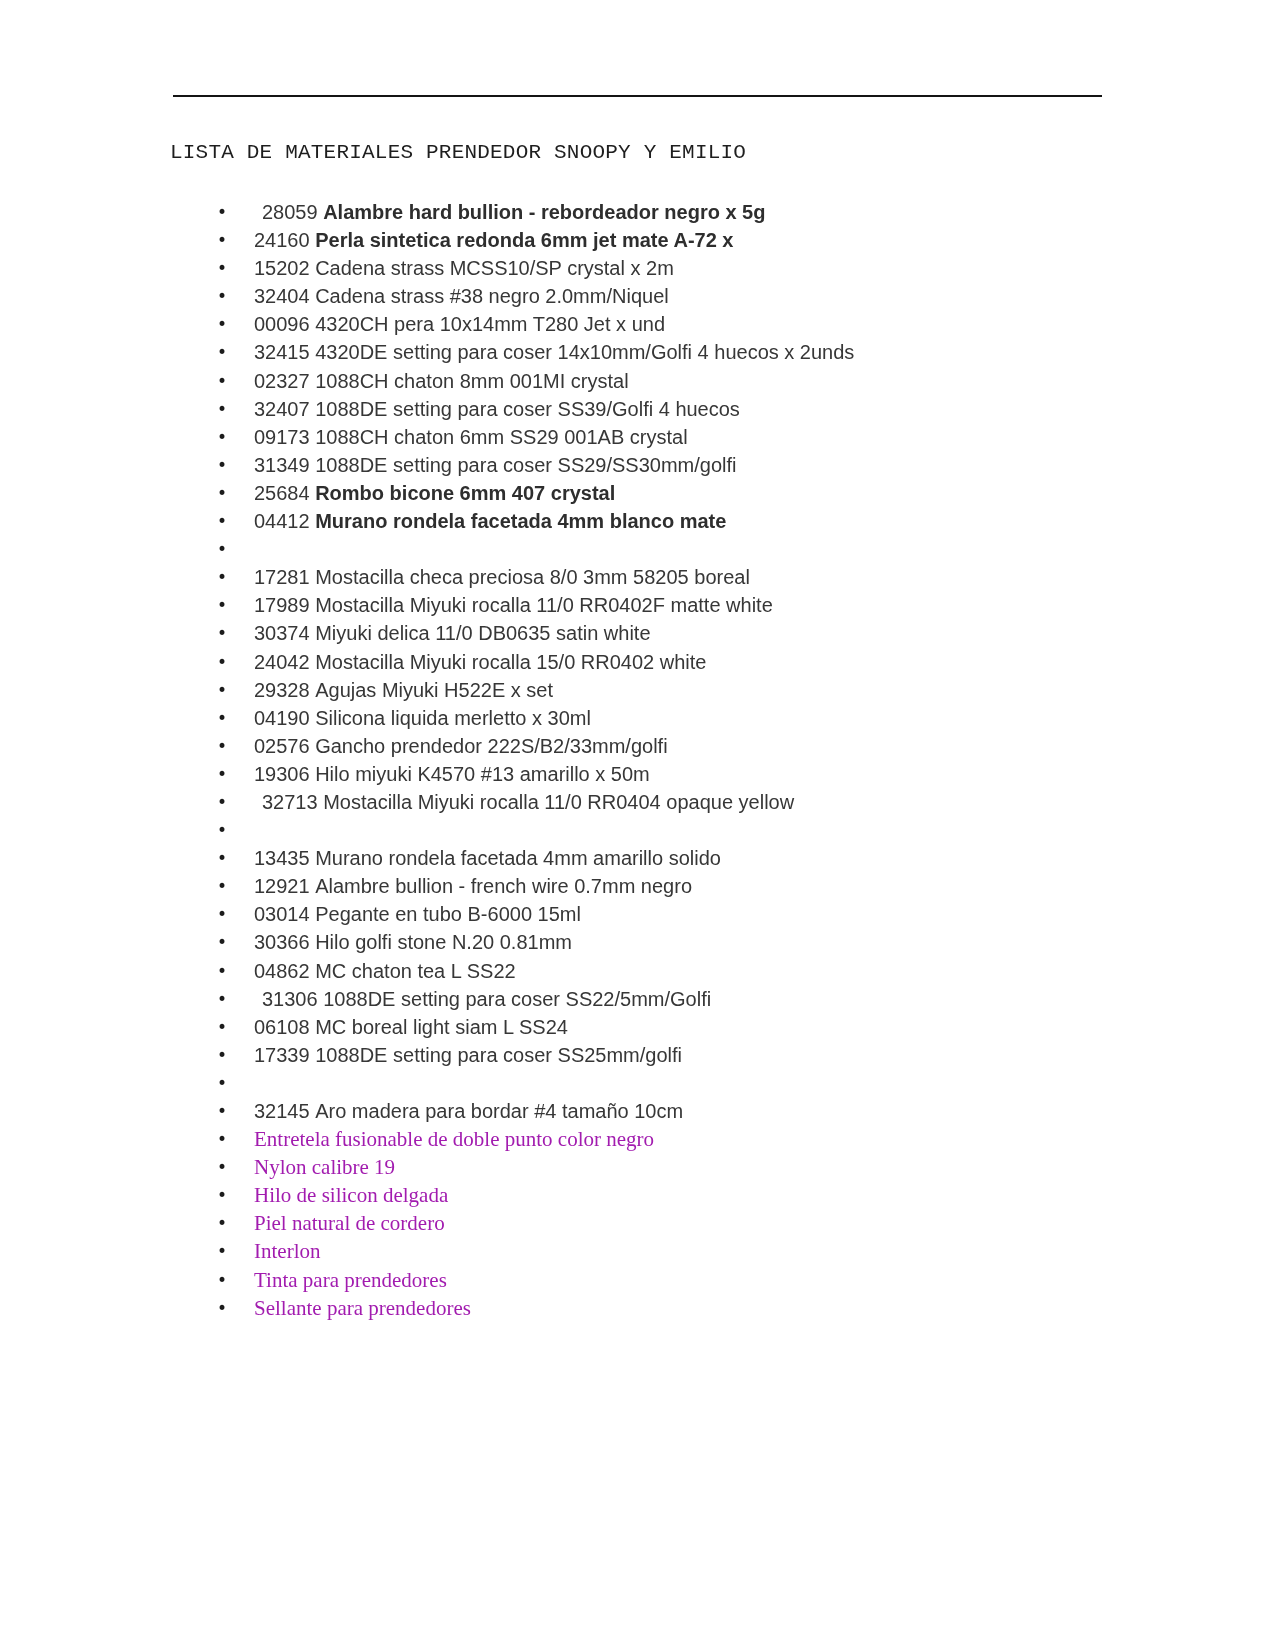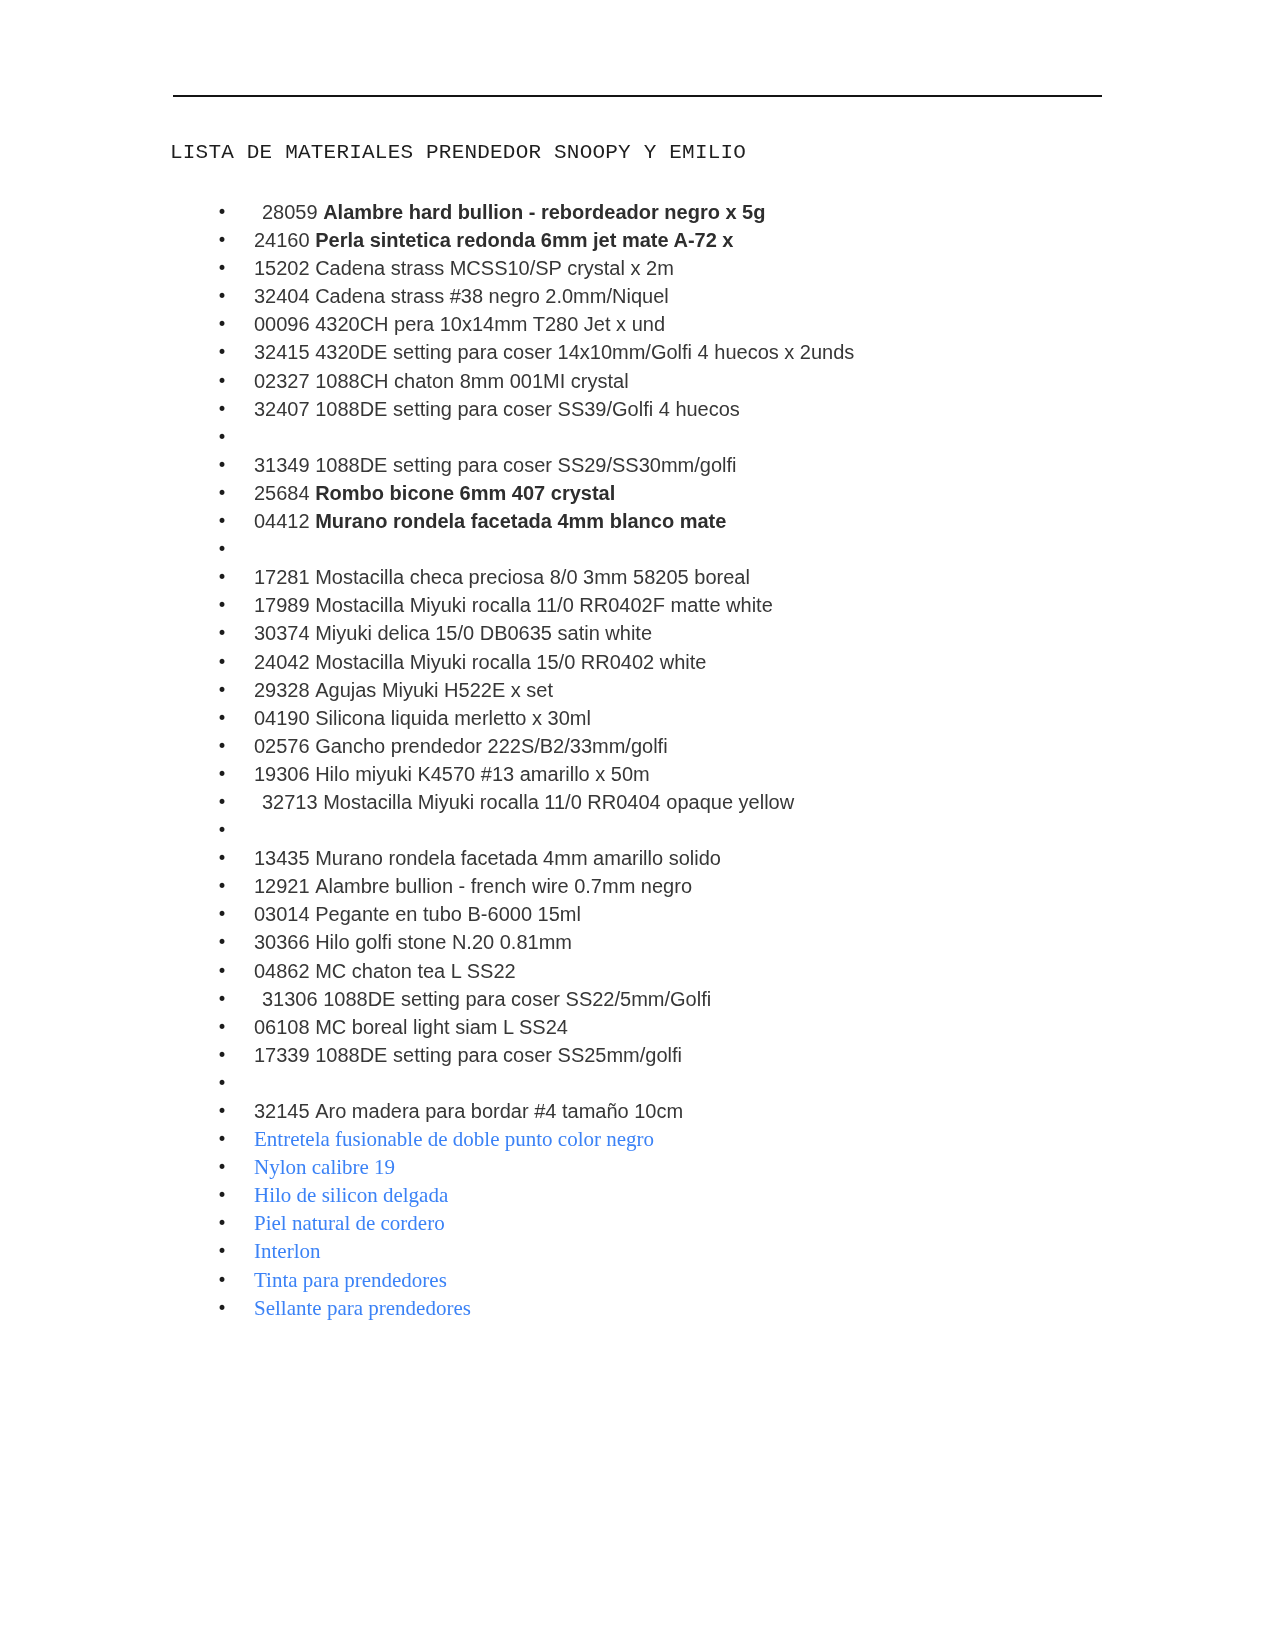--- a/index.html
+++ b/index.html
@@ -63,48 +63,48 @@
   .content { display: inline-block; }
   .content.indent { padding-left: 8px; }
   .content.sans {
     font-family: "Liberation Sans", sans-serif;
     font-size: 20px;
     color: #373737;
   }
   .content.serif {
     font-family: "Liberation Serif", serif;
     font-size: 21px;
-    color: #3b82f6;
+    color: #a21caf;
   }
   .code { font-weight: 400; }
   .desc.bold { font-weight: 700; color: #2e2e2e; }
 </style>
 </head>
 <body>
 
 <div class="page">
   <div class="top-rule"></div>
   <h1 class="doc-title">LISTA DE MATERIALES PRENDEDOR SNOOPY Y EMILIO</h1>
   <ul class="materials-list" id="materials-list">
       <li><span class="bullet">•</span><span class="content sans indent"><span class="code">28059&nbsp;</span><span class="desc bold">Alambre hard bullion - rebordeador negro x 5g</span></span></li>
       <li><span class="bullet">•</span><span class="content sans"><span class="code">24160&nbsp;</span><span class="desc bold">Perla sintetica redonda 6mm jet mate A-72 x</span></span></li>
       <li><span class="bullet">•</span><span class="content sans"><span class="code">15202&nbsp;</span><span class="desc">Cadena strass MCSS10/SP crystal x 2m</span></span></li>
       <li><span class="bullet">•</span><span class="content sans"><span class="code">32404&nbsp;</span><span class="desc">Cadena strass #38 negro 2.0mm/Niquel</span></span></li>
       <li><span class="bullet">•</span><span class="content sans"><span class="code">00096&nbsp;</span><span class="desc">4320CH pera 10x14mm T280 Jet x und</span></span></li>
       <li><span class="bullet">•</span><span class="content sans"><span class="code">32415&nbsp;</span><span class="desc">4320DE setting para coser 14x10mm/Golfi 4 huecos x 2unds</span></span></li>
       <li><span class="bullet">•</span><span class="content sans"><span class="code">02327&nbsp;</span><span class="desc">1088CH chaton 8mm 001MI crystal</span></span></li>
       <li><span class="bullet">•</span><span class="content sans"><span class="code">32407&nbsp;</span><span class="desc">1088DE setting para coser SS39/Golfi 4 huecos</span></span></li>
-      <li><span class="bullet">•</span></li>
+      <li><span class="bullet">•</span><span class="content sans"><span class="code">09173&nbsp;</span><span class="desc">1088CH chaton 6mm SS29 001AB crystal</span></span></li>
       <li><span class="bullet">•</span><span class="content sans"><span class="code">31349&nbsp;</span><span class="desc">1088DE setting para coser SS29/SS30mm/golfi</span></span></li>
       <li><span class="bullet">•</span><span class="content sans"><span class="code">25684&nbsp;</span><span class="desc bold">Rombo bicone 6mm 407 crystal</span></span></li>
       <li><span class="bullet">•</span><span class="content sans"><span class="code">04412&nbsp;</span><span class="desc bold">Murano rondela facetada 4mm blanco mate</span></span></li>
       <li><span class="bullet">•</span></li>
       <li><span class="bullet">•</span><span class="content sans"><span class="code">17281&nbsp;</span><span class="desc">Mostacilla checa preciosa 8/0 3mm 58205 boreal</span></span></li>
       <li><span class="bullet">•</span><span class="content sans"><span class="code">17989&nbsp;</span><span class="desc">Mostacilla Miyuki rocalla 11/0 RR0402F matte white</span></span></li>
-      <li><span class="bullet">•</span><span class="content sans"><span class="code">30374&nbsp;</span><span class="desc">Miyuki delica 15/0 DB0635 satin white</span></span></li>
+      <li><span class="bullet">•</span><span class="content sans"><span class="code">30374&nbsp;</span><span class="desc">Miyuki delica 11/0 DB0635 satin white</span></span></li>
       <li><span class="bullet">•</span><span class="content sans"><span class="code">24042&nbsp;</span><span class="desc">Mostacilla Miyuki rocalla 15/0 RR0402 white</span></span></li>
       <li><span class="bullet">•</span><span class="content sans"><span class="code">29328&nbsp;</span><span class="desc">Agujas Miyuki H522E x set</span></span></li>
       <li><span class="bullet">•</span><span class="content sans"><span class="code">04190&nbsp;</span><span class="desc">Silicona liquida merletto x 30ml</span></span></li>
       <li><span class="bullet">•</span><span class="content sans"><span class="code">02576&nbsp;</span><span class="desc">Gancho prendedor 222S/B2/33mm/golfi</span></span></li>
       <li><span class="bullet">•</span><span class="content sans"><span class="code">19306&nbsp;</span><span class="desc">Hilo miyuki K4570 #13 amarillo x 50m</span></span></li>
       <li><span class="bullet">•</span><span class="content sans indent"><span class="code">32713&nbsp;</span><span class="desc">Mostacilla Miyuki rocalla 11/0 RR0404 opaque yellow</span></span></li>
       <li><span class="bullet">•</span></li>
       <li><span class="bullet">•</span><span class="content sans"><span class="code">13435&nbsp;</span><span class="desc">Murano rondela facetada 4mm amarillo solido</span></span></li>
       <li><span class="bullet">•</span><span class="content sans"><span class="code">12921&nbsp;</span><span class="desc">Alambre bullion - french wire 0.7mm negro</span></span></li>
       <li><span class="bullet">•</span><span class="content sans"><span class="code">03014&nbsp;</span><span class="desc">Pegante en tubo B-6000 15ml</span></span></li>

